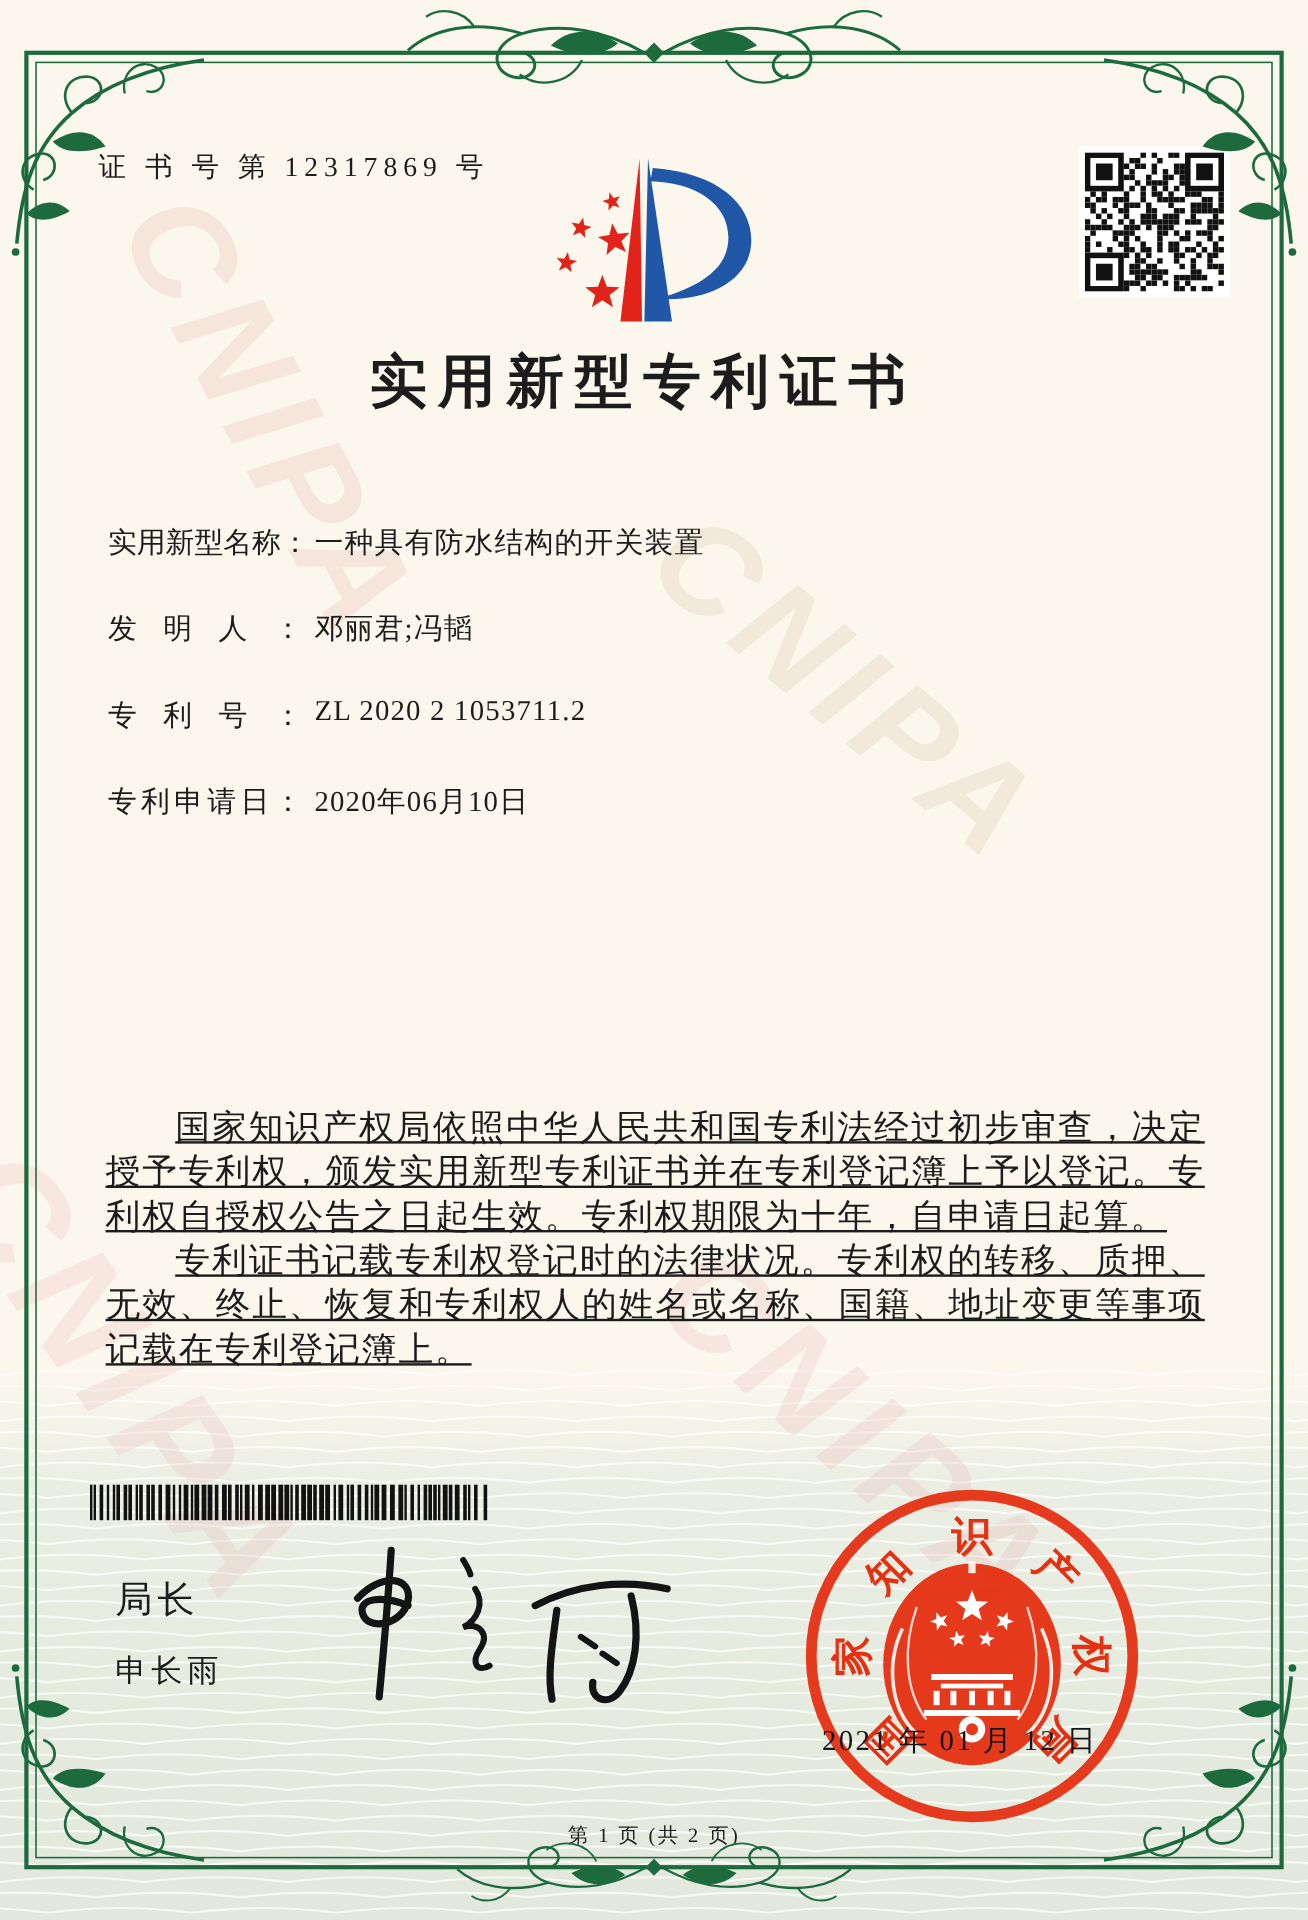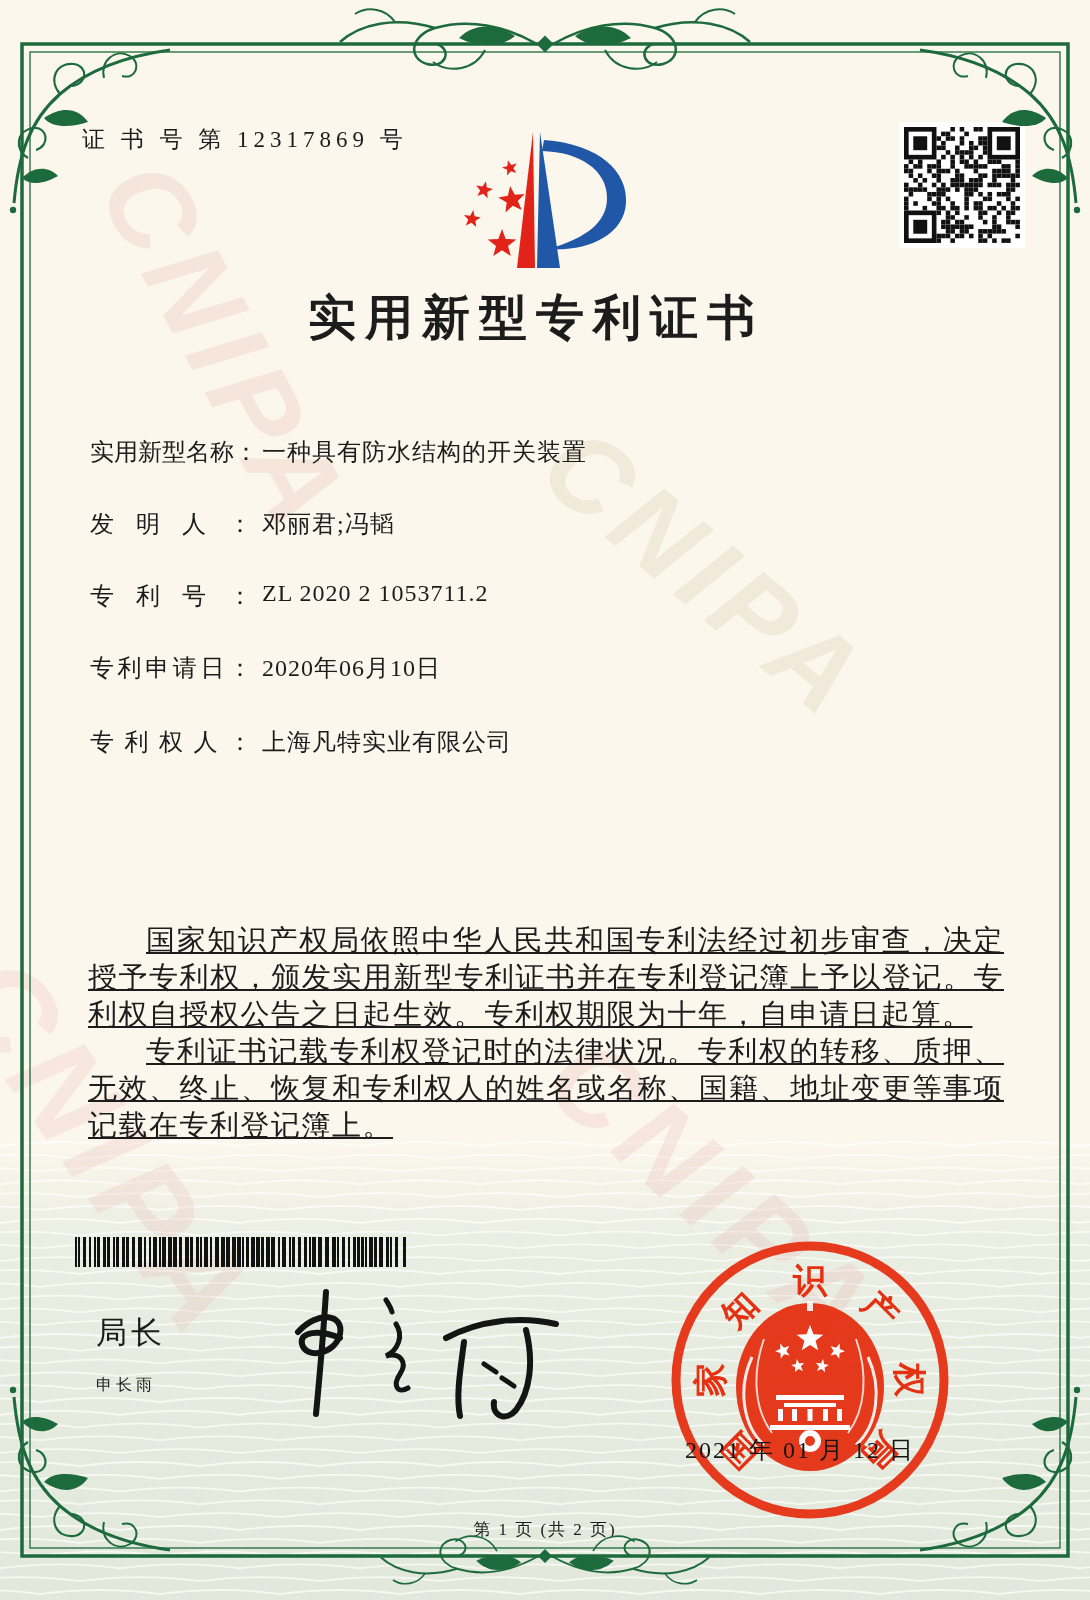--- a/index.html
+++ b/index.html
@@ -29,21 +29,21 @@
   #row-0{top:436px}#row-1{top:508px}#row-2{top:580px}#row-3{top:652px}
   #row-4{top:726px}#row-5{top:798px}#row-6{top:870px}
   .grant-right{position:absolute;left:470px;top:0;white-space:nowrap;}
 
   #body-text{left:88px;top:922px;width:916px;font-size:29px;line-height:37px;
              text-align:justify;letter-spacing:1.5px;text-decoration:underline;}
   #body-text p{margin:0;text-indent:2em;}
 
   #barcode{left:75px;top:1237px;}
   #signer-title{left:96px;top:1312px;font-size:31px;font-family:"Liberation Sans","DejaVu Sans",sans-serif;letter-spacing:4px;}
-  #signer-name{left:96px;top:1375px;font-size:16px;font-family:"Liberation Sans","DejaVu Sans",sans-serif;letter-spacing:4px;}
+  #signer-name{left:96px;top:1375px;font-size:26px;font-family:"Liberation Sans","DejaVu Sans",sans-serif;letter-spacing:4px;}
   #signature{left:268px;top:1280px;}
   #seal{left:650px;top:1222px;}
   #footer{left:0;top:1518px;width:1090px;text-align:center;font-size:17px;letter-spacing:2px;}
 
   
   #frame{position:absolute;left:0;top:0;z-index:3;pointer-events:none;}
 </style>
 </head>
 <body>
 
@@ -365,23 +365,20 @@
   </div>
   <div class="content frow" id="row-0">
     <span class="flabel">实用新型名称：</span><span class="fvalue">一种具有防水结构的开关装置</span>
   </div>
   <div class="content frow" id="row-2">
     <span class="flabel">专利号：</span><span class="fvalue">ZL 2020 2 1053711.2</span>
   </div>
   <div class="content frow" id="row-3">
     <span class="flabel">专利申请日：</span><span class="fvalue">2020年06月10日</span>
   </div>
-  <div class="content frow" id="row-4">
-    <span class="flabel">专利权人：</span><span class="fvalue">上海凡特实业有限公司</span>
-  </div>
 
   <div class="content" id="body-text">
     <p>国家知识产权局依照中华人民共和国专利法经过初步审查，决定授予专利权，颁发实用新型专利证书并在专利登记簿上予以登记。专利权自授权公告之日起生效。专利权期限为十年，自申请日起算。</p>
     <p>专利证书记载专利权登记时的法律状况。专利权的转移、质押、无效、终止、恢复和专利权人的姓名或名称、国籍、地址变更等事项记载在专利登记簿上。</p>
   </div>
 
   <svg class="content" id="barcode" width="332" height="30" viewBox="0 0 332 30">
       <rect x="0" y="0" width="2" height="30" fill="#111"></rect>
       <rect x="3" y="0" width="2" height="30" fill="#111"></rect>
       <rect x="8" y="0" width="3" height="30" fill="#111"></rect>

